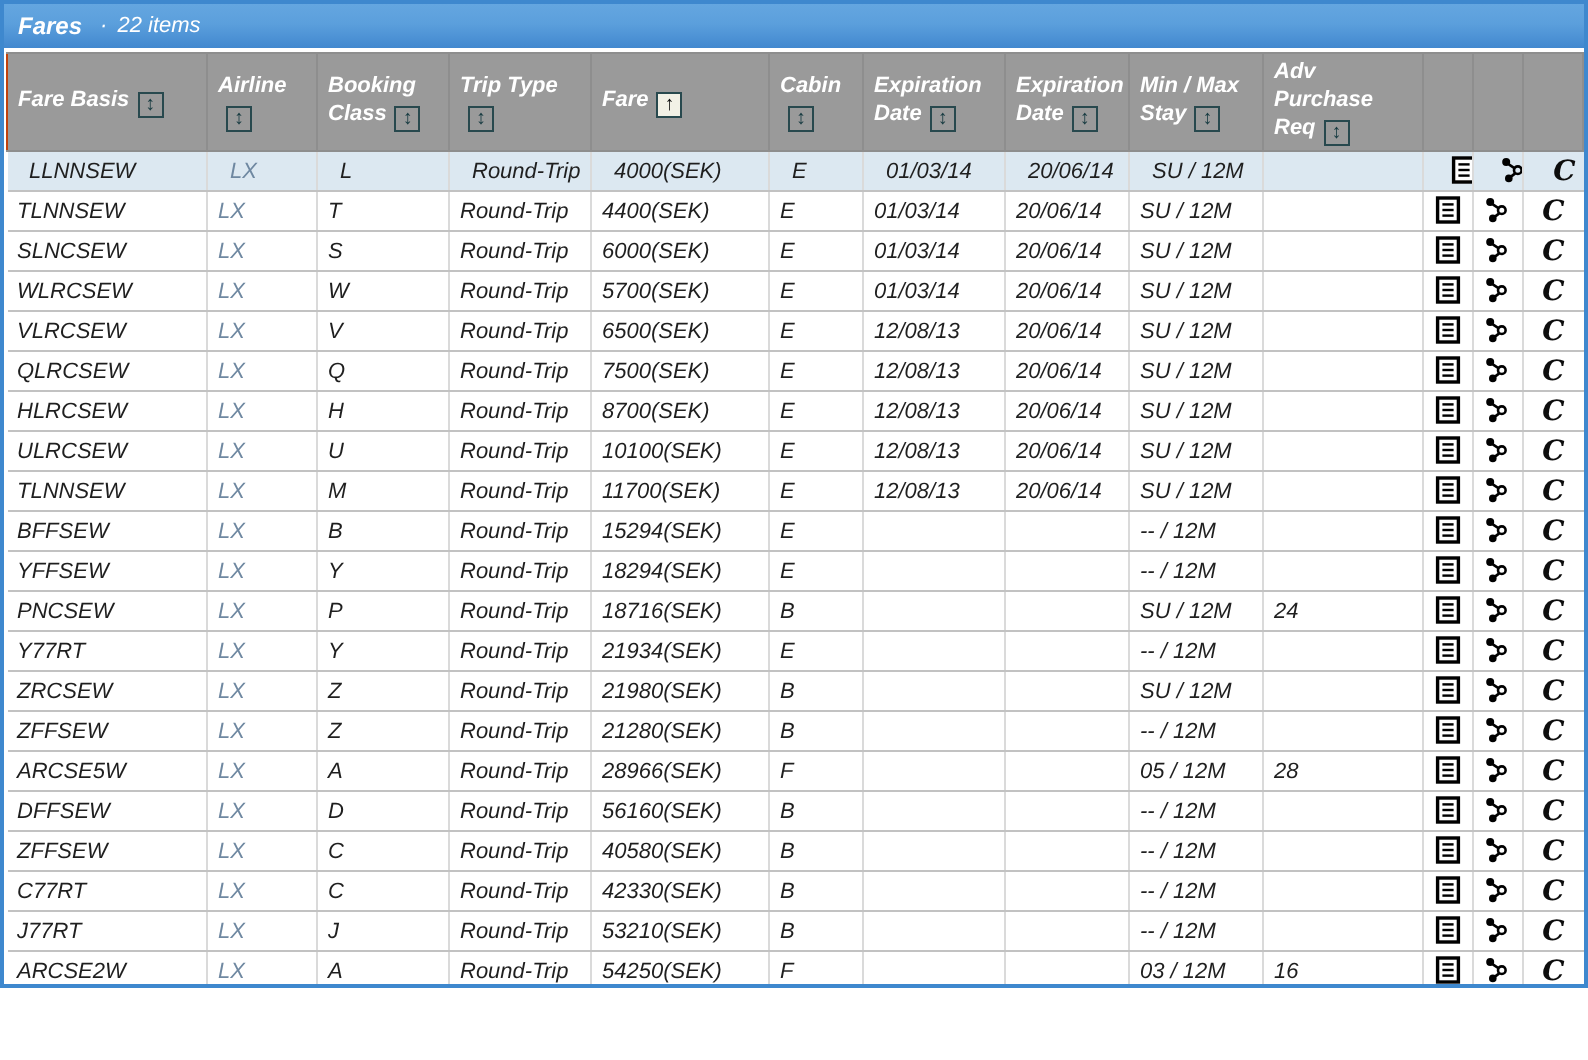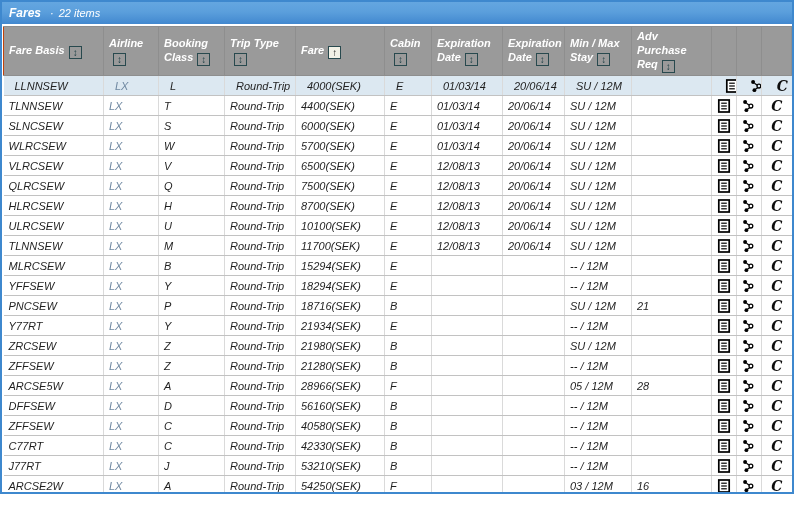--- a/index.html
+++ b/index.html
@@ -338,21 +338,21 @@
             <td class="iconcell"><span class="iconbtn"><span><svg width="14" height="14" viewBox="0 0 14 14">
                     <circle cx="3.1" cy="3" r="2" fill="#000"></circle>
                     <line x1="4.4" y1="4.2" x2="7.4" y2="6.2" stroke="#000" stroke-width="1.3"></line>
                     <circle cx="8.9" cy="7.1" r="1.9" fill="none" stroke="#000" stroke-width="1.3"></circle>
                     <line x1="7.6" y1="8.7" x2="5.5" y2="10.3" stroke="#000" stroke-width="1.3"></line>
                     <circle cx="4.4" cy="11.2" r="1.9" fill="#000"></circle>
                   </svg></span></span></td>
             <td class="iconcell"><span class="iconbtn"><span><span class="cglyph">C</span></span></span></td>
           </tr>
           <tr>
-            <td>MLRCSEW</td>
+            <td>BFFSEW</td>
             <td class="airline">LX</td>
             <td>B</td>
             <td>Round-Trip</td>
             <td>15294(SEK)</td>
             <td>E</td>
             <td></td>
             <td></td>
             <td>-- / 12M</td>
             <td></td>
             <td class="iconcell"><span class="iconbtn"><span><svg width="14" height="14" viewBox="0 0 14 14">
@@ -399,21 +399,21 @@
           <tr>
             <td>PNCSEW</td>
             <td class="airline">LX</td>
             <td>P</td>
             <td>Round-Trip</td>
             <td>18716(SEK)</td>
             <td>B</td>
             <td></td>
             <td></td>
             <td>SU / 12M</td>
-            <td>21</td>
+            <td>24</td>
             <td class="iconcell"><span class="iconbtn"><span><svg width="14" height="14" viewBox="0 0 14 14">
                     <rect x="1.8" y="1" width="10.4" height="12" fill="#fff" stroke="#000" stroke-width="1.7"></rect>
                     <line x1="4.2" y1="4.2" x2="9.8" y2="4.2" stroke="#000" stroke-width="1.2"></line>
                     <line x1="4.2" y1="7" x2="9.8" y2="7" stroke="#000" stroke-width="1.2"></line>
                     <line x1="4.2" y1="9.8" x2="9.8" y2="9.8" stroke="#000" stroke-width="1.2"></line>
                   </svg></span></span></td>
             <td class="iconcell"><span class="iconbtn"><span><svg width="14" height="14" viewBox="0 0 14 14">
                     <circle cx="3.1" cy="3" r="2" fill="#000"></circle>
                     <line x1="4.4" y1="4.2" x2="7.4" y2="6.2" stroke="#000" stroke-width="1.3"></line>
                     <circle cx="8.9" cy="7.1" r="1.9" fill="none" stroke="#000" stroke-width="1.3"></circle>

